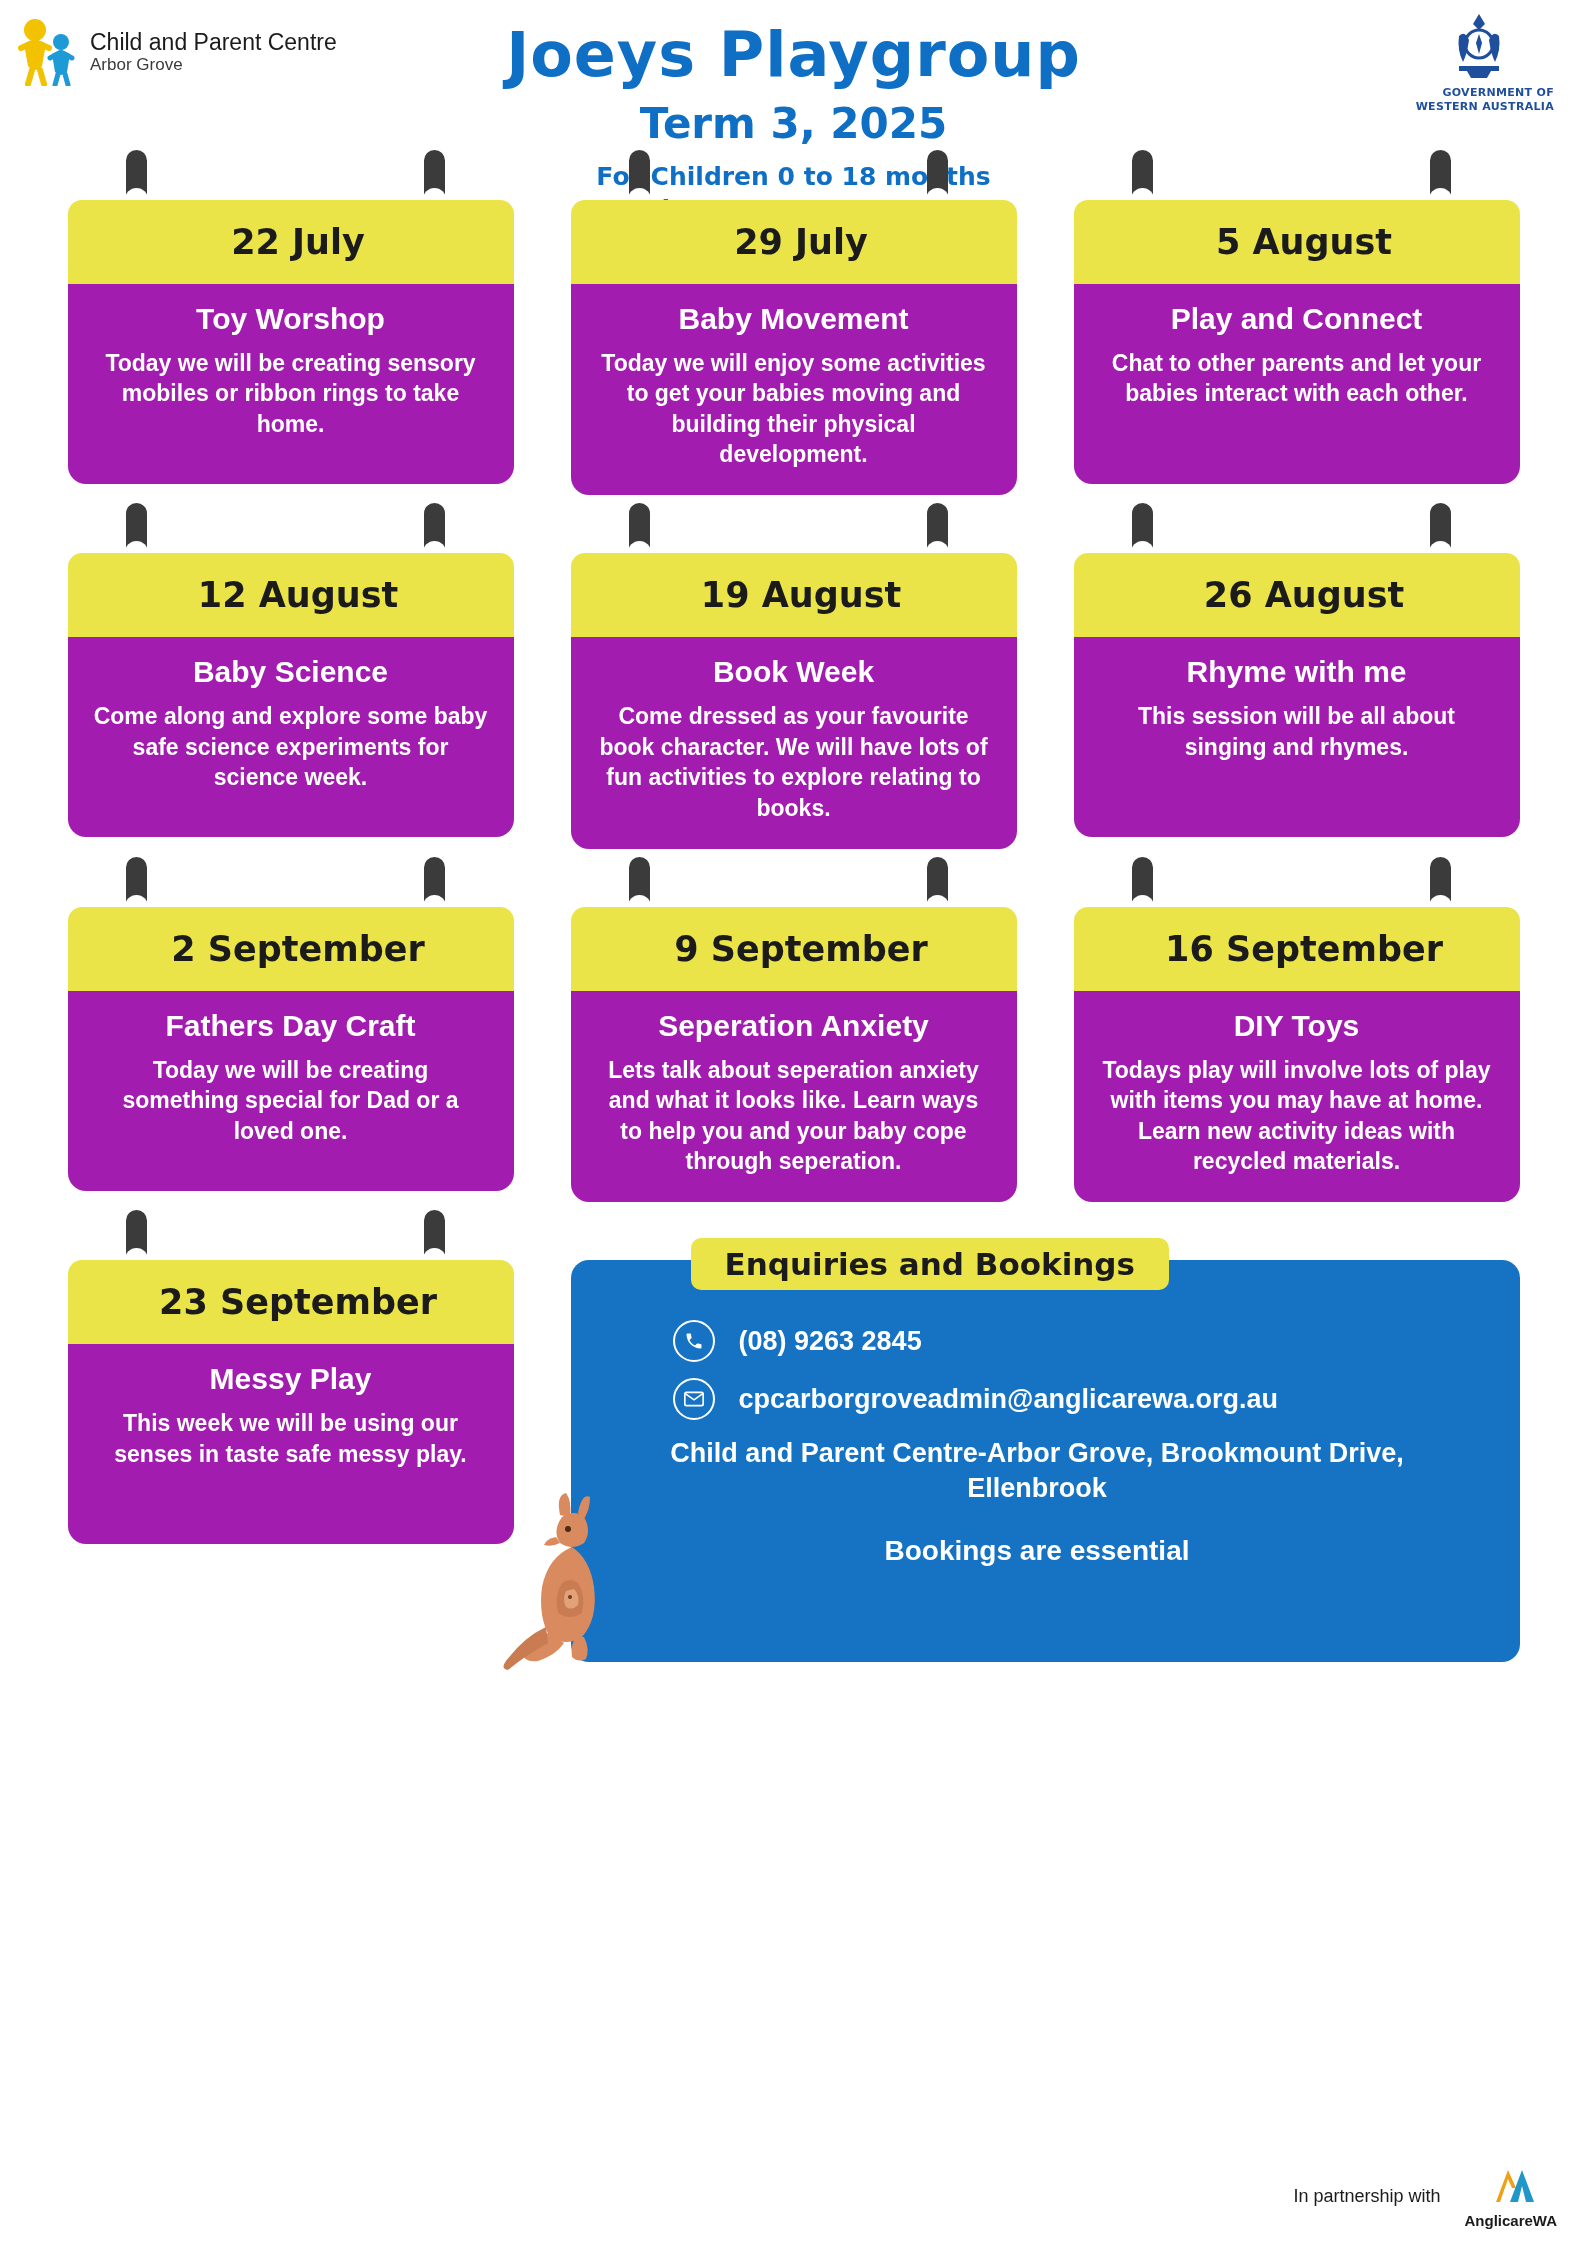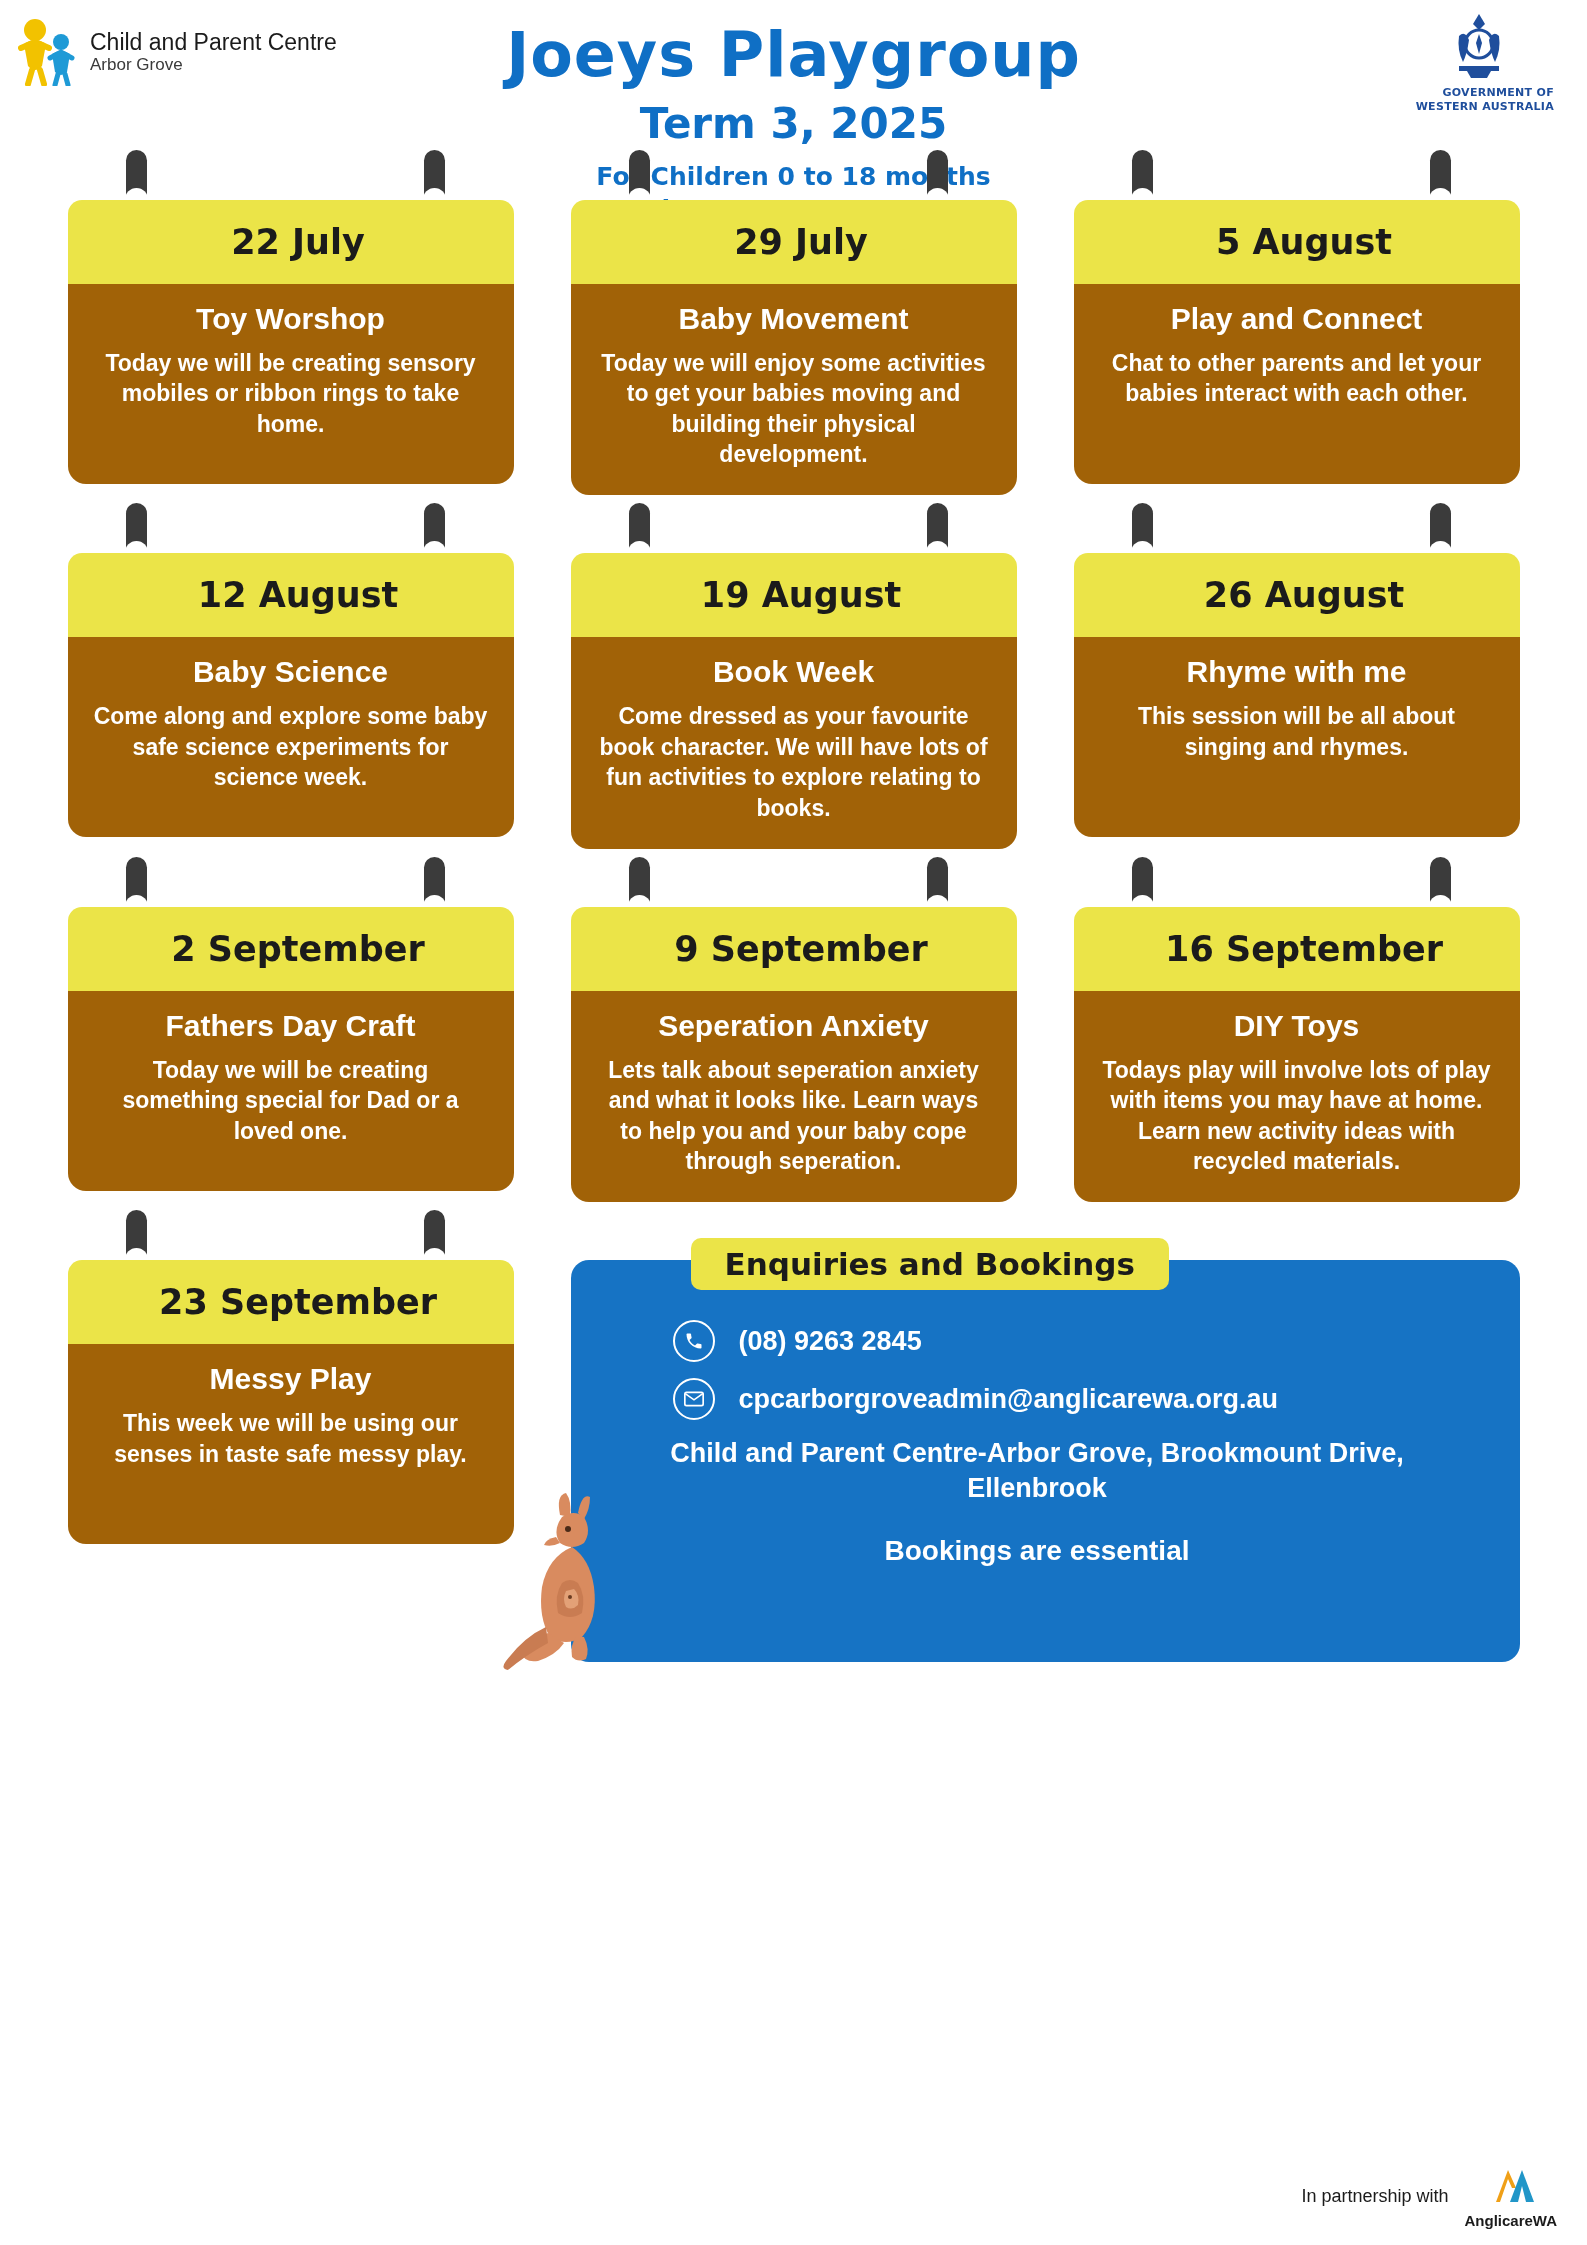--- a/index.html
+++ b/index.html
@@ -149,21 +149,21 @@
     z-index: 2;
     padding-left: 15px;
   }
   .card-date {
     font-size: 35px;
     font-weight: bold;
     color: #1b1b1b;
     font-family: "DejaVu Sans", sans-serif;
   }
   .card-body {
-    background: #a16207;
+    background: #a21caf;
     border-radius: 0 0 18px 18px;
     padding: 18px 26px 26px 26px;
     min-height: 200px;
     box-sizing: border-box;
     text-align: center;
     position: relative;
     z-index: 2;
   }
   .card-title {
     font-size: 30px;
@@ -260,21 +260,21 @@
     z-index: 5;
   }
 
   
   .footer {
     position: absolute;
     right: 30px;
     bottom: 16px;
     display: flex;
     align-items: center;
-    gap: 16px;
+    gap: 24px;
   }
   .footer-text {
     font-size: 18px;
     color: #1b1b1b;
     font-family: "Liberation Sans", sans-serif;
   }
   .anglicare {
     text-align: center;
   }
   .anglicare-name {

